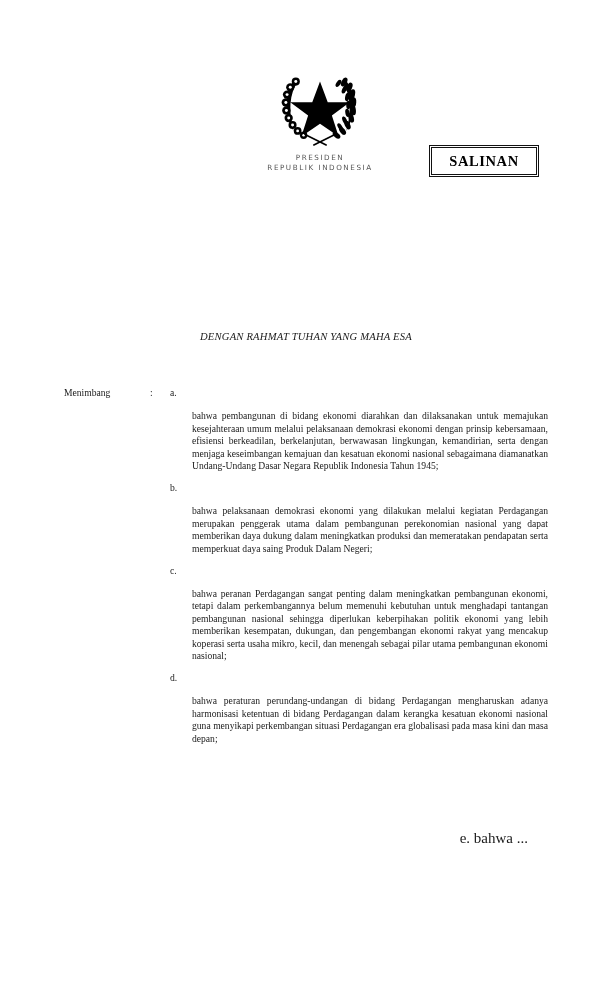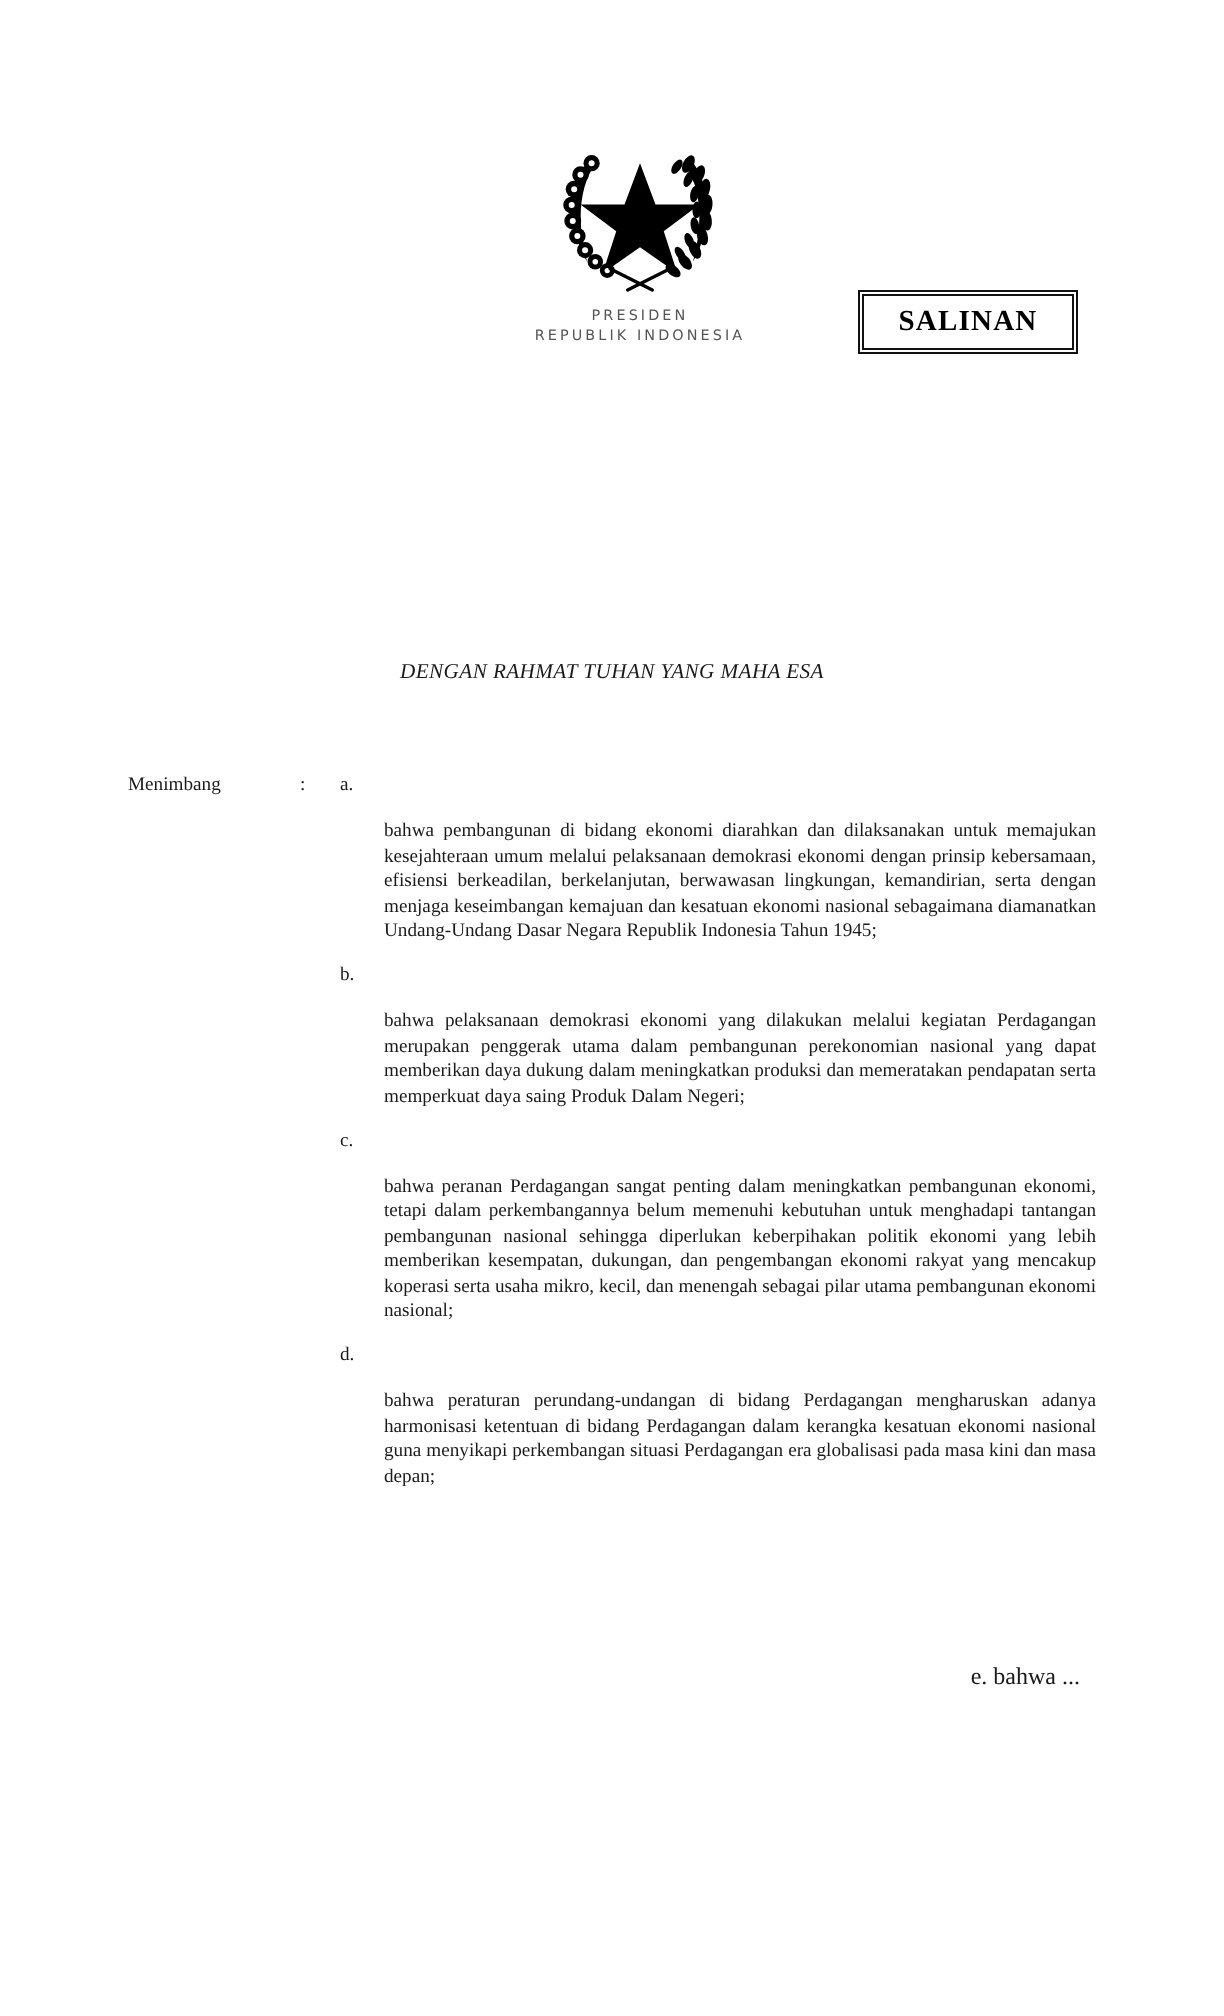--- a/index.html
+++ b/index.html
@@ -163,25 +163,25 @@
     font-size: 9.6px;
     line-height: 12.5px;
     text-align: justify;
     text-justify: inter-word;
     hyphens: none;
     margin-top: 23px;
   }
 
   .continuation {
     position: absolute;
-    left: 64px;
+    left: 52px;
     top: 832px;
     width: 484px;
     text-align: right;
-    font-size: 12px;
+    font-size: 15px;
     line-height: 12.5px;
     padding-right: 8px;
     box-sizing: border-box;
   }
 </style>
 </head>
 <body>
 
 <div class="page">
 

